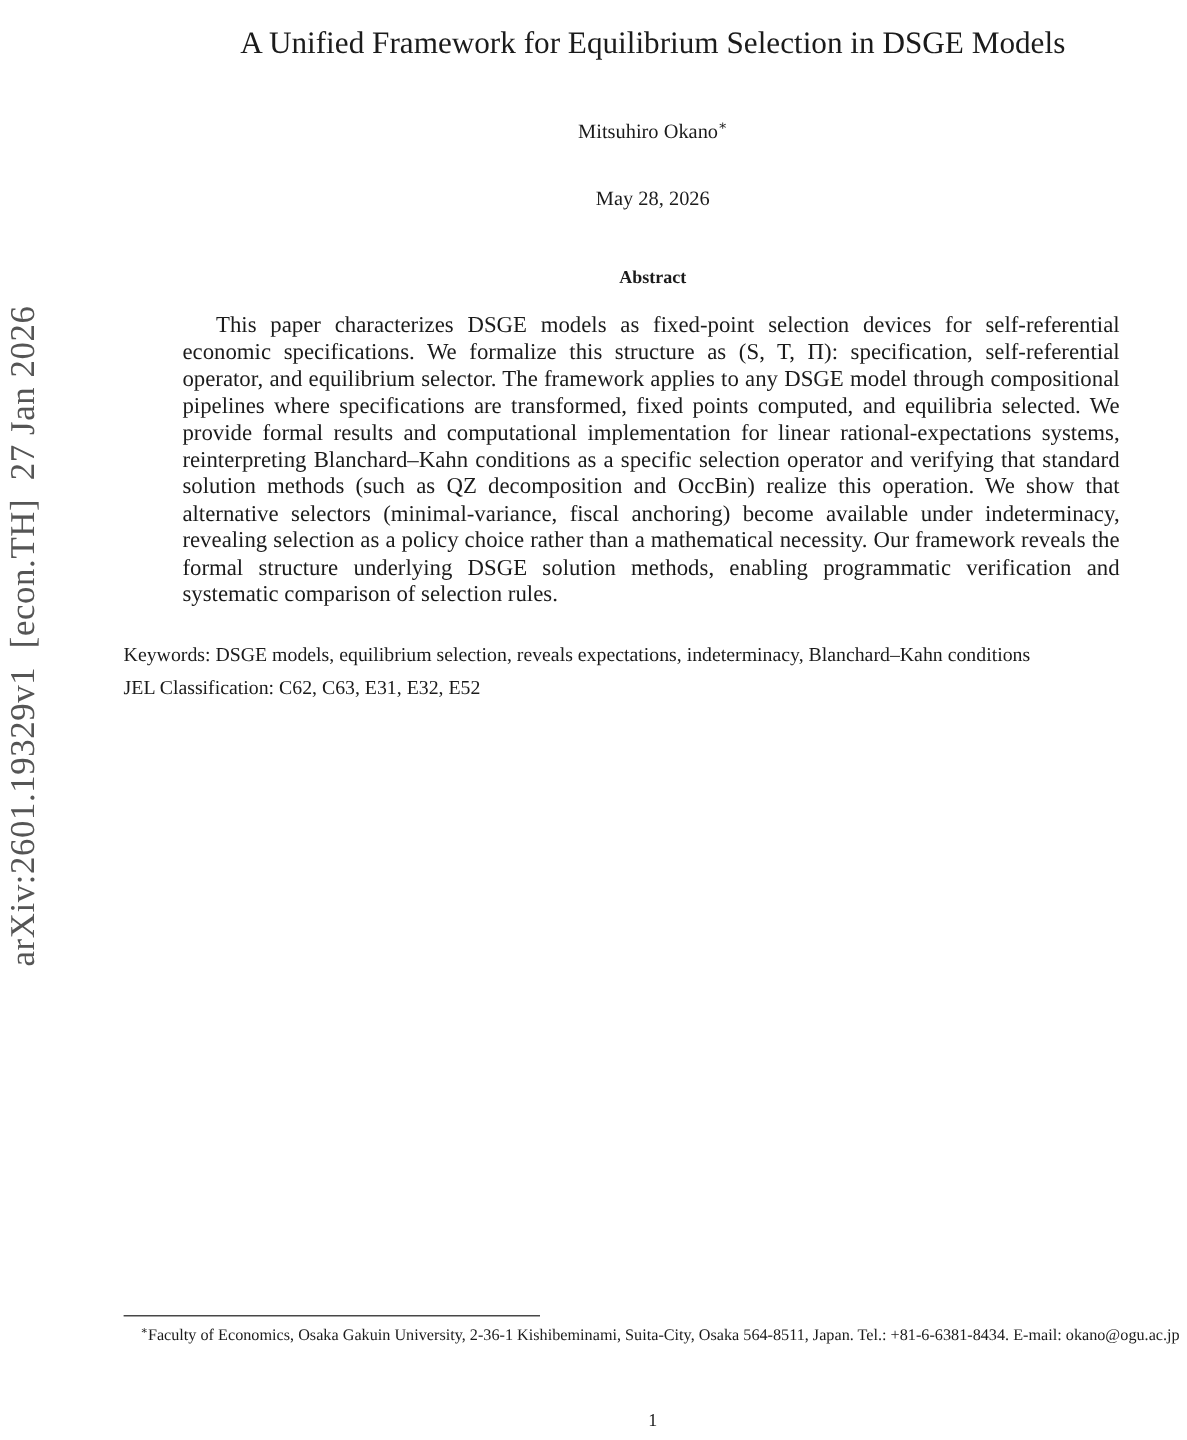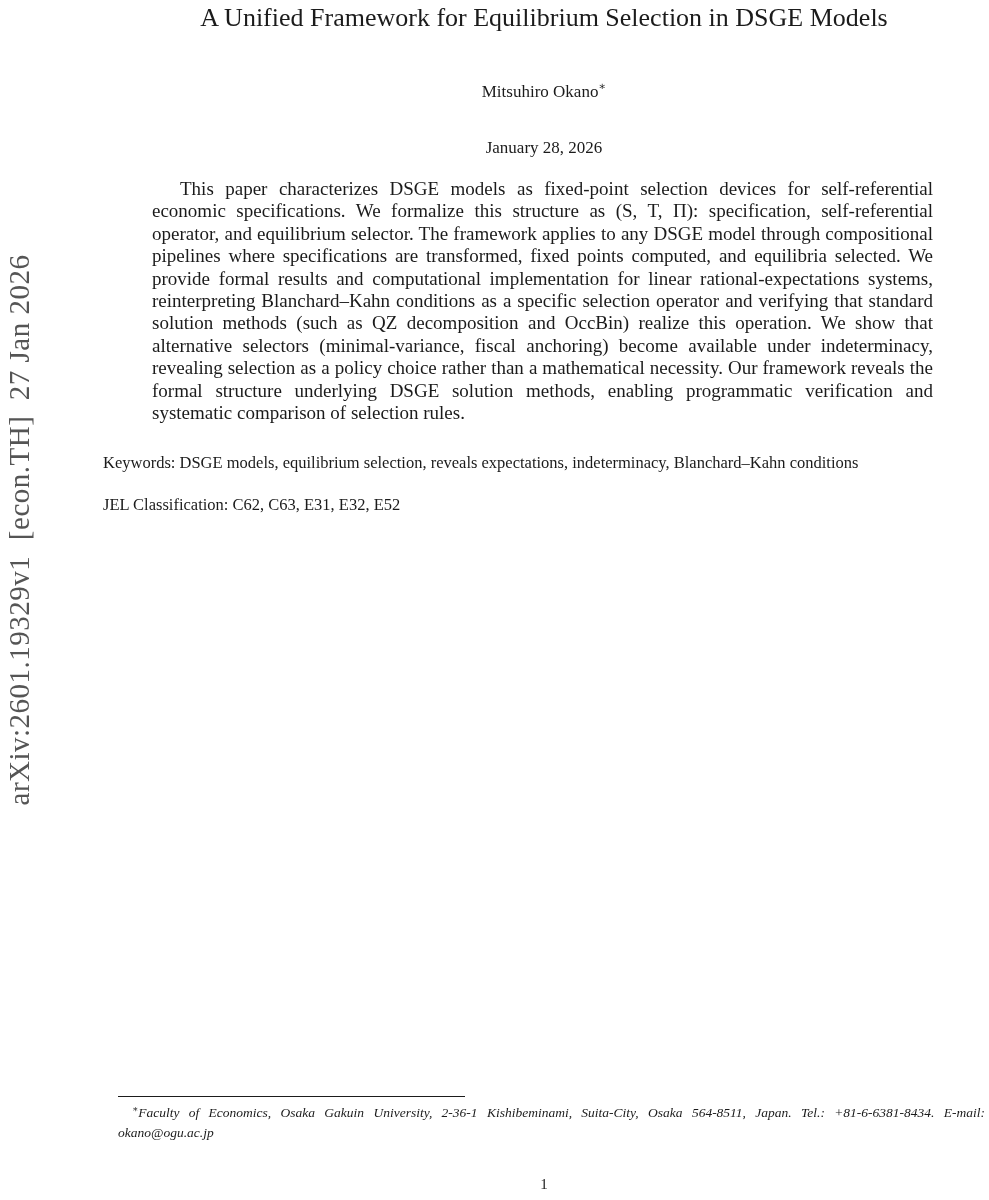--- a/index.html
+++ b/index.html
@@ -20,42 +20,42 @@
     top: 512px;
     width: 700px;
     height: 36px;
     transform: rotate(-90deg);
     font-size: 29px;
     color: #555555;
     text-align: center;
     white-space: pre;
     letter-spacing: 0.5px;
   }
-  .content { padding: 2px 4px 0 103px; }
+  .content { padding: 20px 4px 0 103px; }
   .title {
     font-size: 26px;
     font-weight: normal;
     text-align: center;
     line-height: 1.15;
     margin-top: 1px;
   }
   .author { text-align: center; font-size: 17px; margin-top: 49px; }
   .date { text-align: center; font-size: 17px; margin-top: 36px; }
   .abstract-heading { text-align: center; font-weight: bold; font-size: 15px; margin-top: 48px; }
   .abstract-text {
     margin: 20px 52px 0 49px;
     font-size: 19px;
     line-height: 22.4px;
     text-align: justify;
     text-indent: 28px;
   }
   .keywords { margin-top: 26px; font-size: 16.5px; line-height: 25px; text-align: justify; }
   .keywords strong { font-weight: normal; }
-  .jel { margin-top: 20px; font-size: 16.5px; }
-  .footnote-block { position: absolute; left: 118px; right: 4px; top: 1096px; font-style: italic; }
+  .jel { margin-top: 5px; font-size: 16.5px; }
+  .footnote-block { position: absolute; left: 103px; right: 4px; top: 1096px; }
   .footnote-rule { width: 347px; border-top: 1.3px solid #1b1b1b; }
   .footnote {
     margin-top: 6px;
     font-size: 13.5px;
     line-height: 20px;
     text-align: justify;
     text-indent: 14px;
   }
   .page-number {
     position: absolute;
@@ -72,22 +72,23 @@
 
 <div class="page">
 
   <div class="watermark">arXiv:2601.19329v1  [econ.TH]  27 Jan 2026</div>
 
   <div class="content">
     <h1 class="title">A Unified Framework for Equilibrium Selection in DSGE Models</h1>
 
     <div class="author"><span>Mitsuhiro Okano</span><sup>∗</sup></div>
 
-    <div class="date">January 28, 2026</div>
+    <div class="date">May 28, 2026</div>
 
+    <div class="abstract-heading">Abstract</div>
 
     <p class="abstract-text">This paper characterizes DSGE models as fixed-point selection devices for self-referential economic specifications. We formalize this structure as (S, T, Π): specification, self-referential operator, and equilibrium selector. The framework applies to any DSGE model through compositional pipelines where specifications are transformed, fixed points computed, and equilibria selected. We provide formal results and computational implementation for linear rational-expectations systems, reinterpreting Blanchard–Kahn conditions as a specific selection operator and verifying that standard solution methods (such as QZ decomposition and OccBin) realize this operation. We show that alternative selectors (minimal-variance, fiscal anchoring) become available under indeterminacy, revealing selection as a policy choice rather than a mathematical necessity. Our framework reveals the formal structure underlying DSGE solution methods, enabling programmatic verification and systematic comparison of selection rules.</p>
 
     <p class="keywords"><strong>Keywords:</strong> <span>DSGE models, equilibrium selection, reveals expectations, indeterminacy, Blanchard–Kahn conditions</span></p>
 
     <p class="jel">JEL Classification: C62, C63, E31, E32, E52</p>
   </div>
 
   <div class="footnote-block">
     <div class="footnote-rule"></div>

